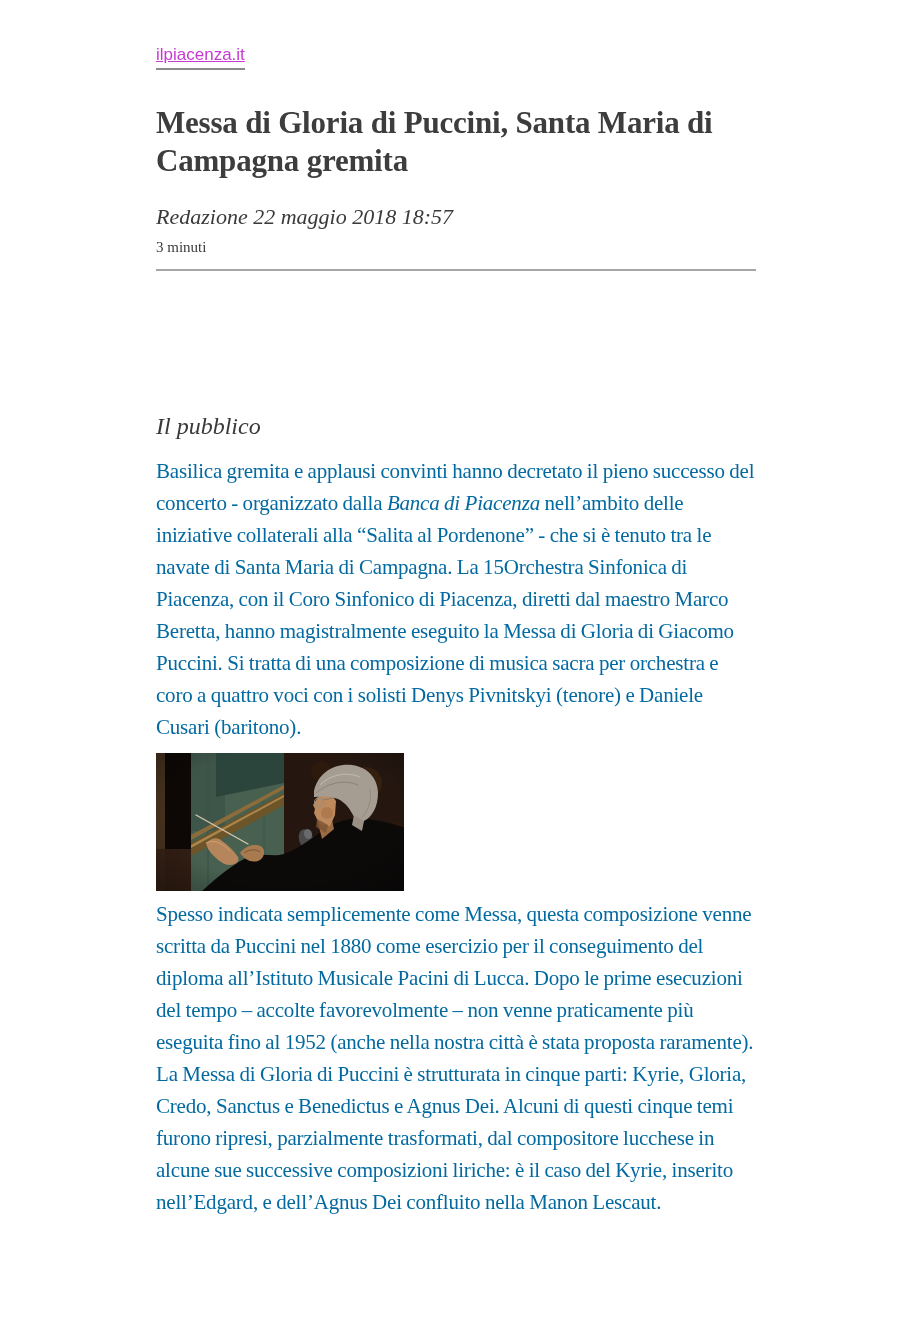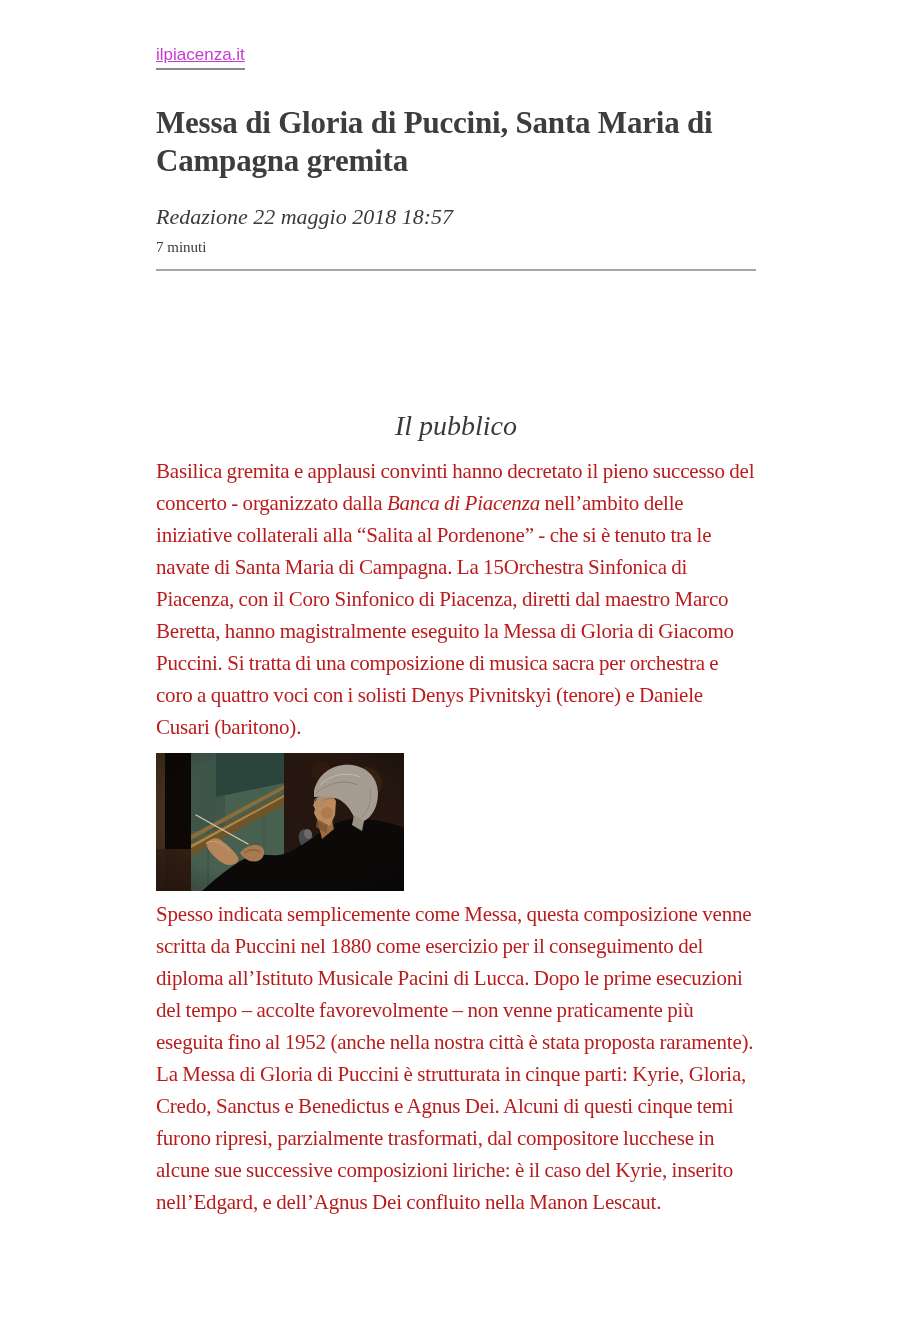--- a/index.html
+++ b/index.html
@@ -54,33 +54,33 @@
   hr.divider {
     margin: 13px 0 0 0;
     border: none;
     border-top: 2px solid #a6a6a6;
     width: 600px;
   }
   .hero-spacer {
     height: 143px;
   }
   .fig-caption {
-    font-size: 28px;
+    font-size: 24px;
     line-height: 24px;
     font-style: italic;
-    text-align: center;
+    text-align: left;
     color: #3a3a3a;
   }
   p.body-text {
     margin: 17px 0 0 0;
     font-size: 21px;
     line-height: 32px;
     letter-spacing: -0.2px;
     word-spacing: -0.5px;
-    color: #b91c1c;
+    color: #0369a1;
   }
   p.body-text em { font-style: italic; }
   figure.article-photo {
     margin: 10px 0 0 0;
     padding: 0;
     width: 248px;
     height: 138px;
     line-height: 0;
   }
   figure.article-photo svg { display: block; }
@@ -90,21 +90,21 @@
 <body>
 
 <div class="content">
 
   <a class="site-link">ilpiacenza.it</a>
 
   <h1 class="article-title">Messa di Gloria di Puccini, Santa Maria di Campagna gremita</h1>
 
   <div class="byline">Redazione 22 maggio 2018 18:57</div>
 
-  <div class="read-time">7 minuti</div>
+  <div class="read-time">3 minuti</div>
 
   <hr class="divider">
 
   <div class="hero-spacer"></div>
 
   <div class="fig-caption">Il pubblico</div>
 
   <p class="body-text"><span>Basilica gremita e applausi convinti hanno decretato il pieno successo del concerto - organizzato dalla </span><em>Banca di Piacenza</em><span> nell’ambito delle iniziative collaterali alla “Salita al Pordenone” - che si è tenuto tra le navate di Santa Maria di Campagna. La 15Orchestra Sinfonica di Piacenza, con il Coro Sinfonico di Piacenza, diretti dal maestro Marco Beretta, hanno magistralmente eseguito la Messa di Gloria di Giacomo Puccini. Si tratta di una composizione di musica sacra per orchestra e coro a quattro voci con i solisti Denys Pivnitskyi (tenore) e Daniele Cusari (baritono).</span></p>
 
   <figure class="article-photo">

